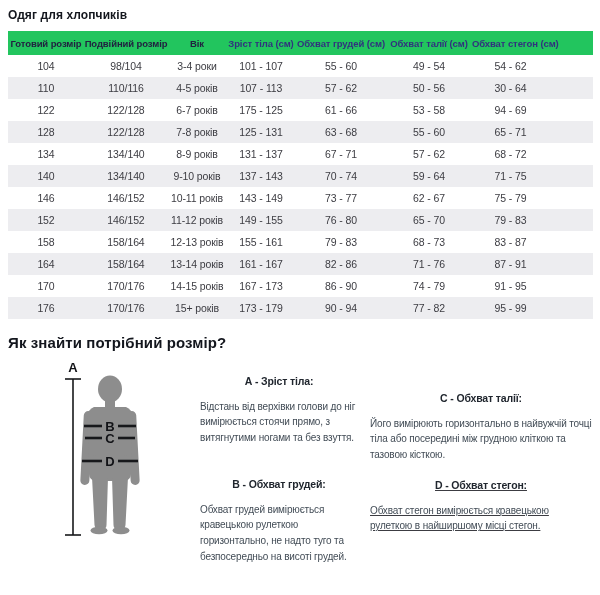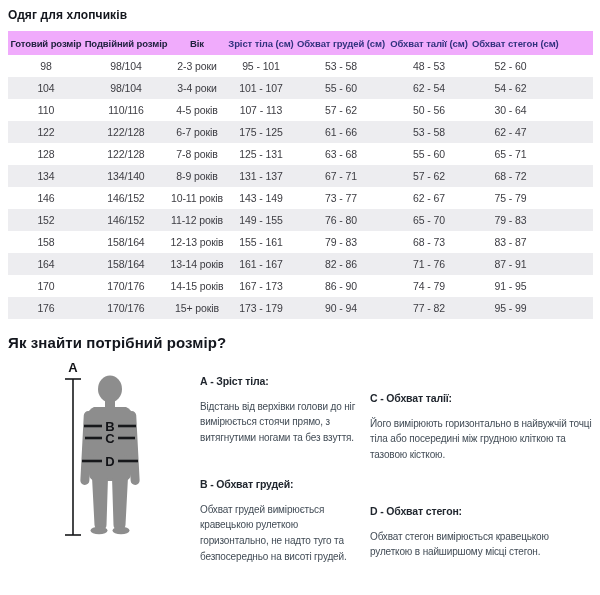--- a/index.html
+++ b/index.html
@@ -19,21 +19,21 @@
   table.size-table col.c2 { width: 84px; }
   table.size-table col.c3 { width: 58px; }
   table.size-table col.c4 { width: 70px; }
   table.size-table col.c5 { width: 90px; }
   table.size-table col.c6 { width: 86px; }
   table.size-table col.c7 { width: 121px; }
   table.size-table th, table.size-table td {
     text-align: center; white-space: nowrap; overflow: visible;
   }
   table.size-table th {
-    height: 24px; background: #f0abfc; font-size: 9.5px; font-weight: bold;
+    height: 24px; background: #22c55e; font-size: 9.5px; font-weight: bold;
     color: #212240; letter-spacing: -0.1px;
   }
   table.size-table th.link {
     color: #31327e; cursor: pointer;
   }
   table.size-table td {
     height: 22px; font-size: 10.5px; color: #3c3c42; letter-spacing: -0.1px;
   }
   table.size-table th:last-child, table.size-table td:last-child { padding-right: 44px; }
   table.size-table tbody tr:nth-child(even) td { background: #ededf0; }
@@ -41,24 +41,24 @@
   .subtitle {
     font-size: 15px; font-weight: bold; color: #13161d;
     margin: 15px 0 4px 0; letter-spacing: .1px;
   }
 
   .guide { display: flex; margin-top: 6px; }
   .figure-wrap { flex: none; width: 192px; padding-left: 14px; padding-top: 2px; }
   .col { font-size: 10px; line-height: 1.58; letter-spacing: -0.15px; }
   .col.mid { flex: none; width: 158px; padding-top: 16px; }
   .col.right { flex: 1; padding-left: 12px; padding-top: 33px; }
-  .g-head { font-weight: bold; color: #20262e; font-size: 10.5px; margin-bottom: 9px; }
+  .g-head { font-weight: bold; color: #20262e; font-size: 10.5px; margin-bottom: 9px; text-align: center; }
   .g-text { color: #424c56; }
   .block-b { margin-top: 30px; }
-  .block-d { margin-top: 40px; }
+  .block-d { margin-top: 14px; text-decoration: underline; }
 
   .mark { stroke: #17181b; stroke-width: 1.6; }
   .mark-heavy { stroke: #17181b; stroke-width: 2.6; }
   .mark-label {
     font-family: "Liberation Sans", "DejaVu Sans", sans-serif;
     font-size: 13px; font-weight: bold; fill: #121317;
     text-anchor: middle;
   }
   .silhouette { fill: #8d8d8d; }
 </style>
@@ -85,72 +85,72 @@
           <th>Подвійний розмір</th>
           <th>Вік</th>
           <th class="link">Зріст тіла (см)</th>
           <th class="link">Обхват грудей (см)</th>
           <th class="link">Обхват талії (см)</th>
           <th class="link">Обхват стегон (см)</th>
         </tr>
     </thead>
     <tbody id="body-rows">
         <tr>
-          <td>98</td>
-          <td>98/104</td>
-          <td>2-3 роки</td>
-          <td>95 - 101</td>
-          <td>53 - 58</td>
-          <td>48 - 53</td>
-          <td>52 - 60</td>
-        </tr>
-        <tr>
           <td>104</td>
           <td>98/104</td>
           <td>3-4 роки</td>
           <td>101 - 107</td>
           <td>55 - 60</td>
-          <td>62 - 54</td>
+          <td>49 - 54</td>
           <td>54 - 62</td>
         </tr>
         <tr>
           <td>110</td>
           <td>110/116</td>
           <td>4-5 років</td>
           <td>107 - 113</td>
           <td>57 - 62</td>
           <td>50 - 56</td>
           <td>30 - 64</td>
         </tr>
         <tr>
           <td>122</td>
           <td>122/128</td>
           <td>6-7 років</td>
           <td>175 - 125</td>
           <td>61 - 66</td>
           <td>53 - 58</td>
-          <td>62 - 47</td>
+          <td>94 - 69</td>
         </tr>
         <tr>
           <td>128</td>
           <td>122/128</td>
           <td>7-8 років</td>
           <td>125 - 131</td>
           <td>63 - 68</td>
           <td>55 - 60</td>
           <td>65 - 71</td>
         </tr>
         <tr>
           <td>134</td>
           <td>134/140</td>
           <td>8-9 років</td>
           <td>131 - 137</td>
           <td>67 - 71</td>
           <td>57 - 62</td>
           <td>68 - 72</td>
+        </tr>
+        <tr>
+          <td>140</td>
+          <td>134/140</td>
+          <td>9-10 років</td>
+          <td>137 - 143</td>
+          <td>70 - 74</td>
+          <td>59 - 64</td>
+          <td>71 - 75</td>
         </tr>
         <tr>
           <td>146</td>
           <td>146/152</td>
           <td>10-11 років</td>
           <td>143 - 149</td>
           <td>73 - 77</td>
           <td>62 - 67</td>
           <td>75 - 79</td>
         </tr>

